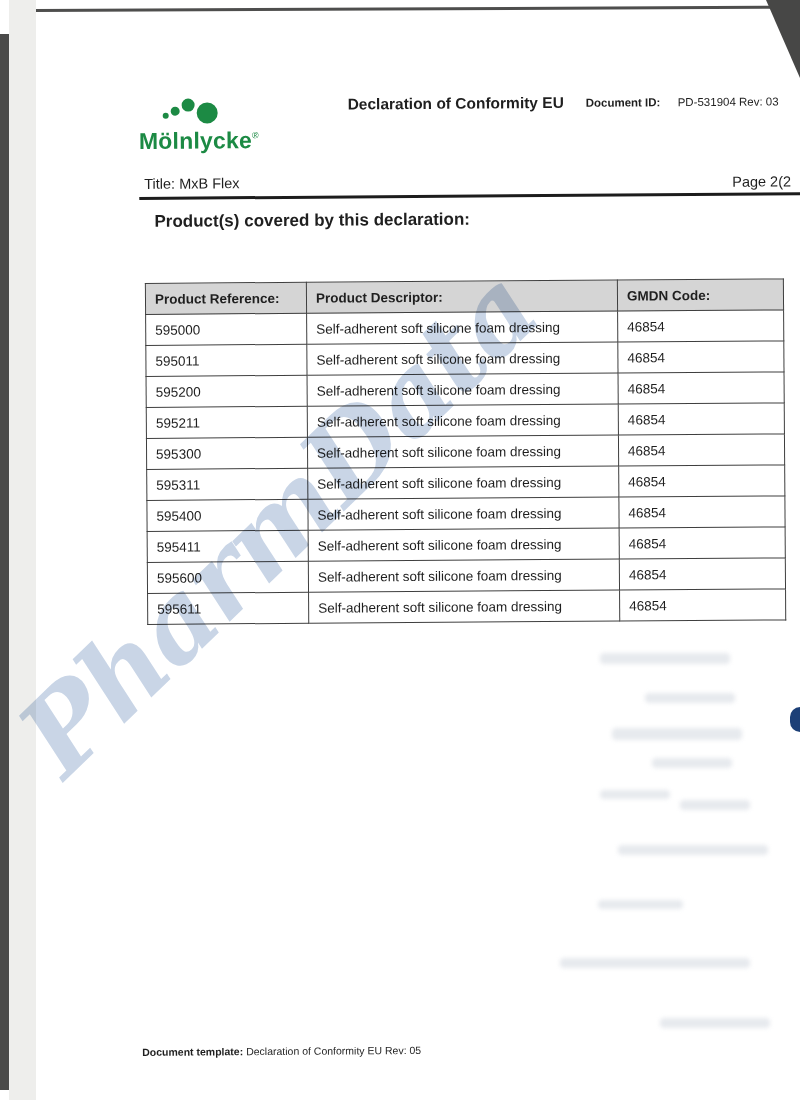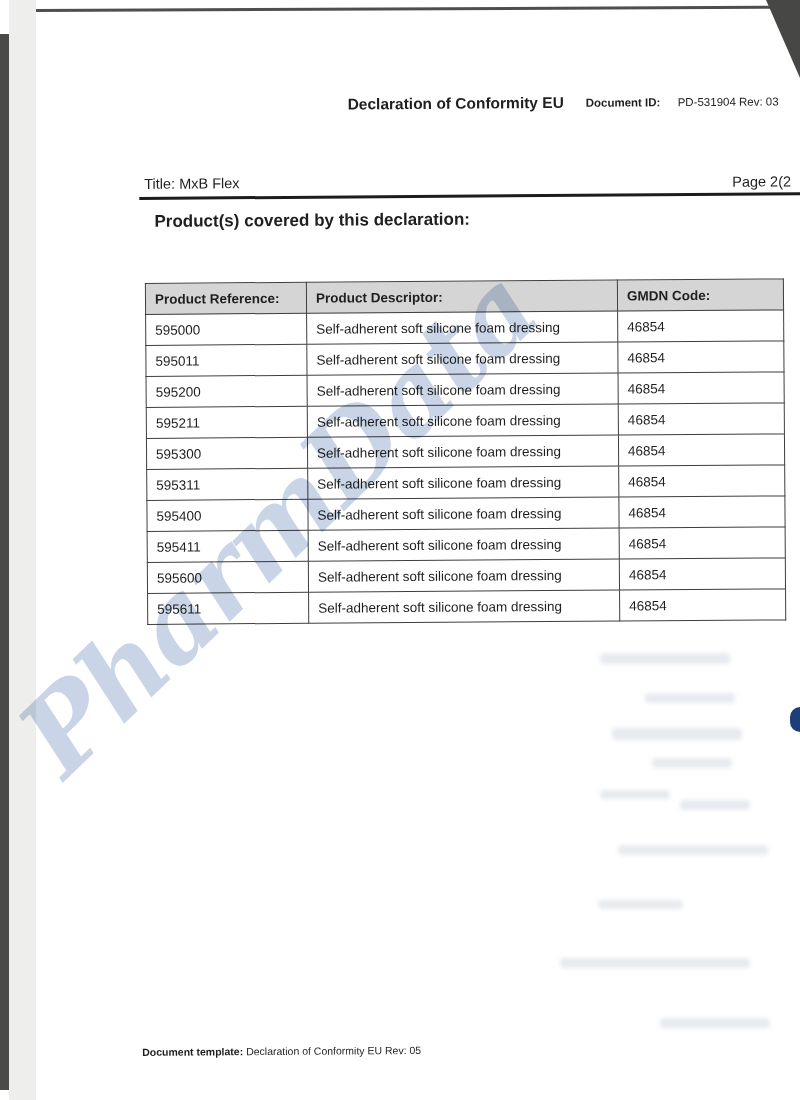--- a/index.html
+++ b/index.html
@@ -68,20 +68,27 @@
 </head>
 <body>
 
 <div class="scan-strip-left"></div>
 <div class="scan-band-dark"></div>
 <div class="scan-topline"></div>
 <div class="scan-corner"></div>
 
 <div class="doc">
 
+  <div class="logo">
+    <span class="dot dot1"></span>
+    <span class="dot dot2"></span>
+    <span class="dot dot3"></span>
+    <span class="dot dot4"></span>
+    <div class="logo-text"><span>Mölnlycke</span><span class="logo-reg">®</span></div>
+  </div>
 
   <div class="doc-title">Declaration of Conformity EU</div>
   <div class="doc-id-label">Document ID:</div>
   <div class="doc-id-value">PD-531904 Rev: 03</div>
 
   <div class="title-label">Title: MxB Flex</div>
   <div class="page-label">Page 2(2</div>
   <div class="title-rule"></div>
 
   <div class="section-heading">Product(s) covered by this declaration:</div>

